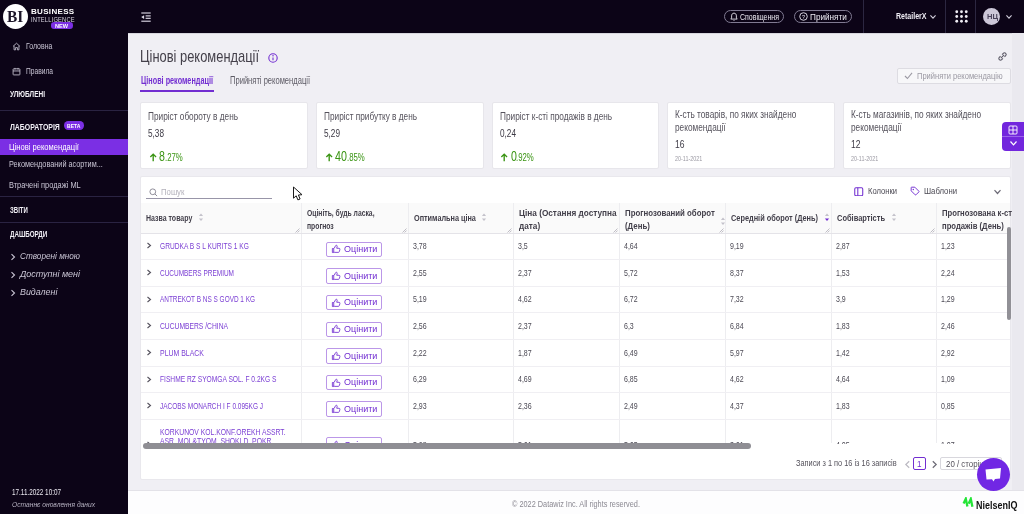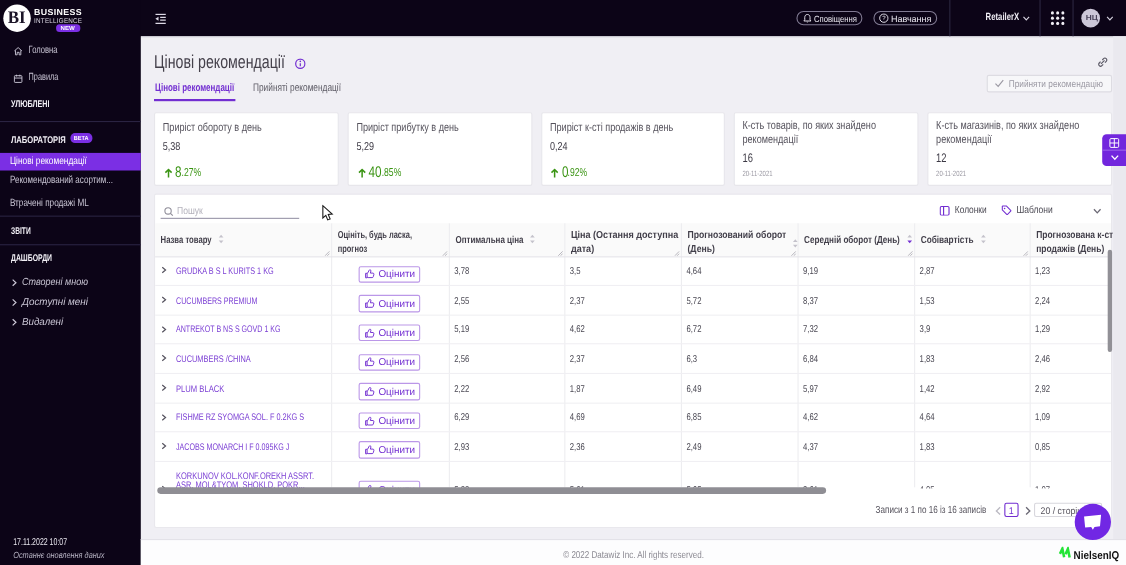--- a/index.html
+++ b/index.html
@@ -419,21 +419,21 @@
       <path d="M1.6 6.5 L3.8 1.8 L5.4 9.5"></path>
       <path d="M6.6 6.8 L8.8 2 L10.4 9.8"></path>
     </g>
   </svg>
 <div class="abs" style="left:976.5px;top:458px;width:33px;height:33px;border-radius:50%;background:#7127e4;z-index:9;">
 <svg style="position:absolute;left:7px;top:9px;" width="19" height="16" viewBox="0 0 19 16">
 <path d="M1.5 2.5 L17 1 L16 11.5 L11 12 L9.5 14.5 L8 12.2 L2.5 12.5 Z" fill="#fff"></path>
     </svg>
   </div>
 <div class="t" style="left:740px;top:12.8px;font-size:8.2px;color:#eceaf2;transform:scaleX(0.852);">Сповіщення</div>
-<div class="t" style="left:810px;top:12.8px;font-size:8.2px;color:#eceaf2;">Навчання</div>
+<div class="t" style="left:810px;top:12.8px;font-size:8.2px;color:#eceaf2;">Прийняти</div>
 <div class="t" style="left:896px;top:10.8px;font-size:9.5px;color:#f0eef5;font-weight:bold;transform:scaleX(0.741);">RetailerX</div>
 <div class="t" style="left:987.2px;top:13px;font-size:6.7px;color:#474058;font-weight:bold;transform:scaleX(1.132);">НЦ</div>
 <div class="t" style="left:7.3px;top:8px;font-size:16px;color:#1c1528;font-family:'Liberation Serif',serif;font-weight:bold;transform:scaleX(0.963);z-index:5;">BI</div>
 <div class="t" style="left:31px;top:7.6px;font-size:7.8px;color:#fff;font-weight:bold;letter-spacing:0.3px;transform:scaleX(1.029);z-index:5;">BUSINESS</div>
 <div class="t" style="left:31px;top:15.5px;font-size:6.4px;color:#dcd9e4;letter-spacing:0.2px;transform:scaleX(0.902);z-index:5;">INTELLIGENCE</div>
 <div class="t" style="left:55px;top:23.2px;font-size:5.3px;color:#fff;font-weight:bold;transform:scaleX(1.052);z-index:5;">NEW</div>
 <div class="t" style="left:26px;top:41px;font-size:9.5px;color:#c9c5d4;transform:scaleX(0.729);">Головна</div>
 <div class="t" style="left:26px;top:66px;font-size:9.5px;color:#c9c5d4;transform:scaleX(0.700);">Правила</div>
 <div class="t" style="left:10px;top:89px;font-size:8.8px;color:#f2f0f6;font-weight:bold;transform:scaleX(0.740);">УЛЮБЛЕНІ</div>
 <div class="t" style="left:10px;top:121.5px;font-size:8.8px;color:#f2f0f6;font-weight:bold;transform:scaleX(0.786);">ЛАБОРАТОРІЯ</div>

